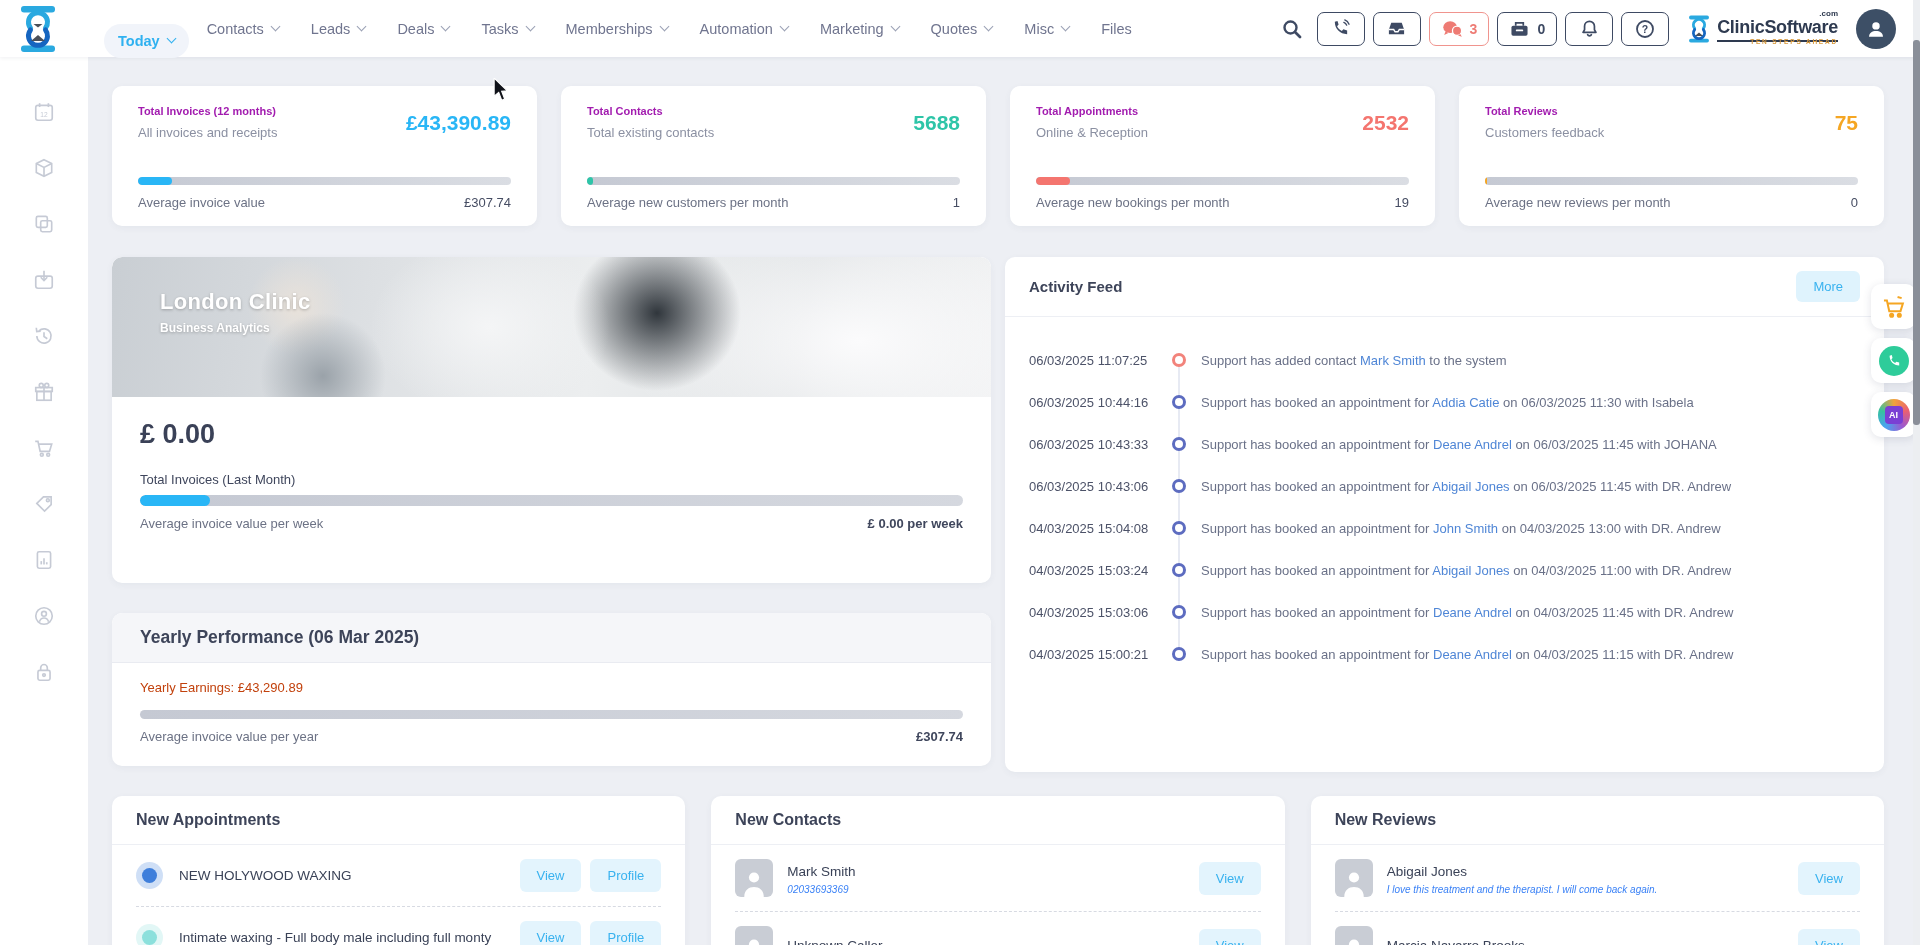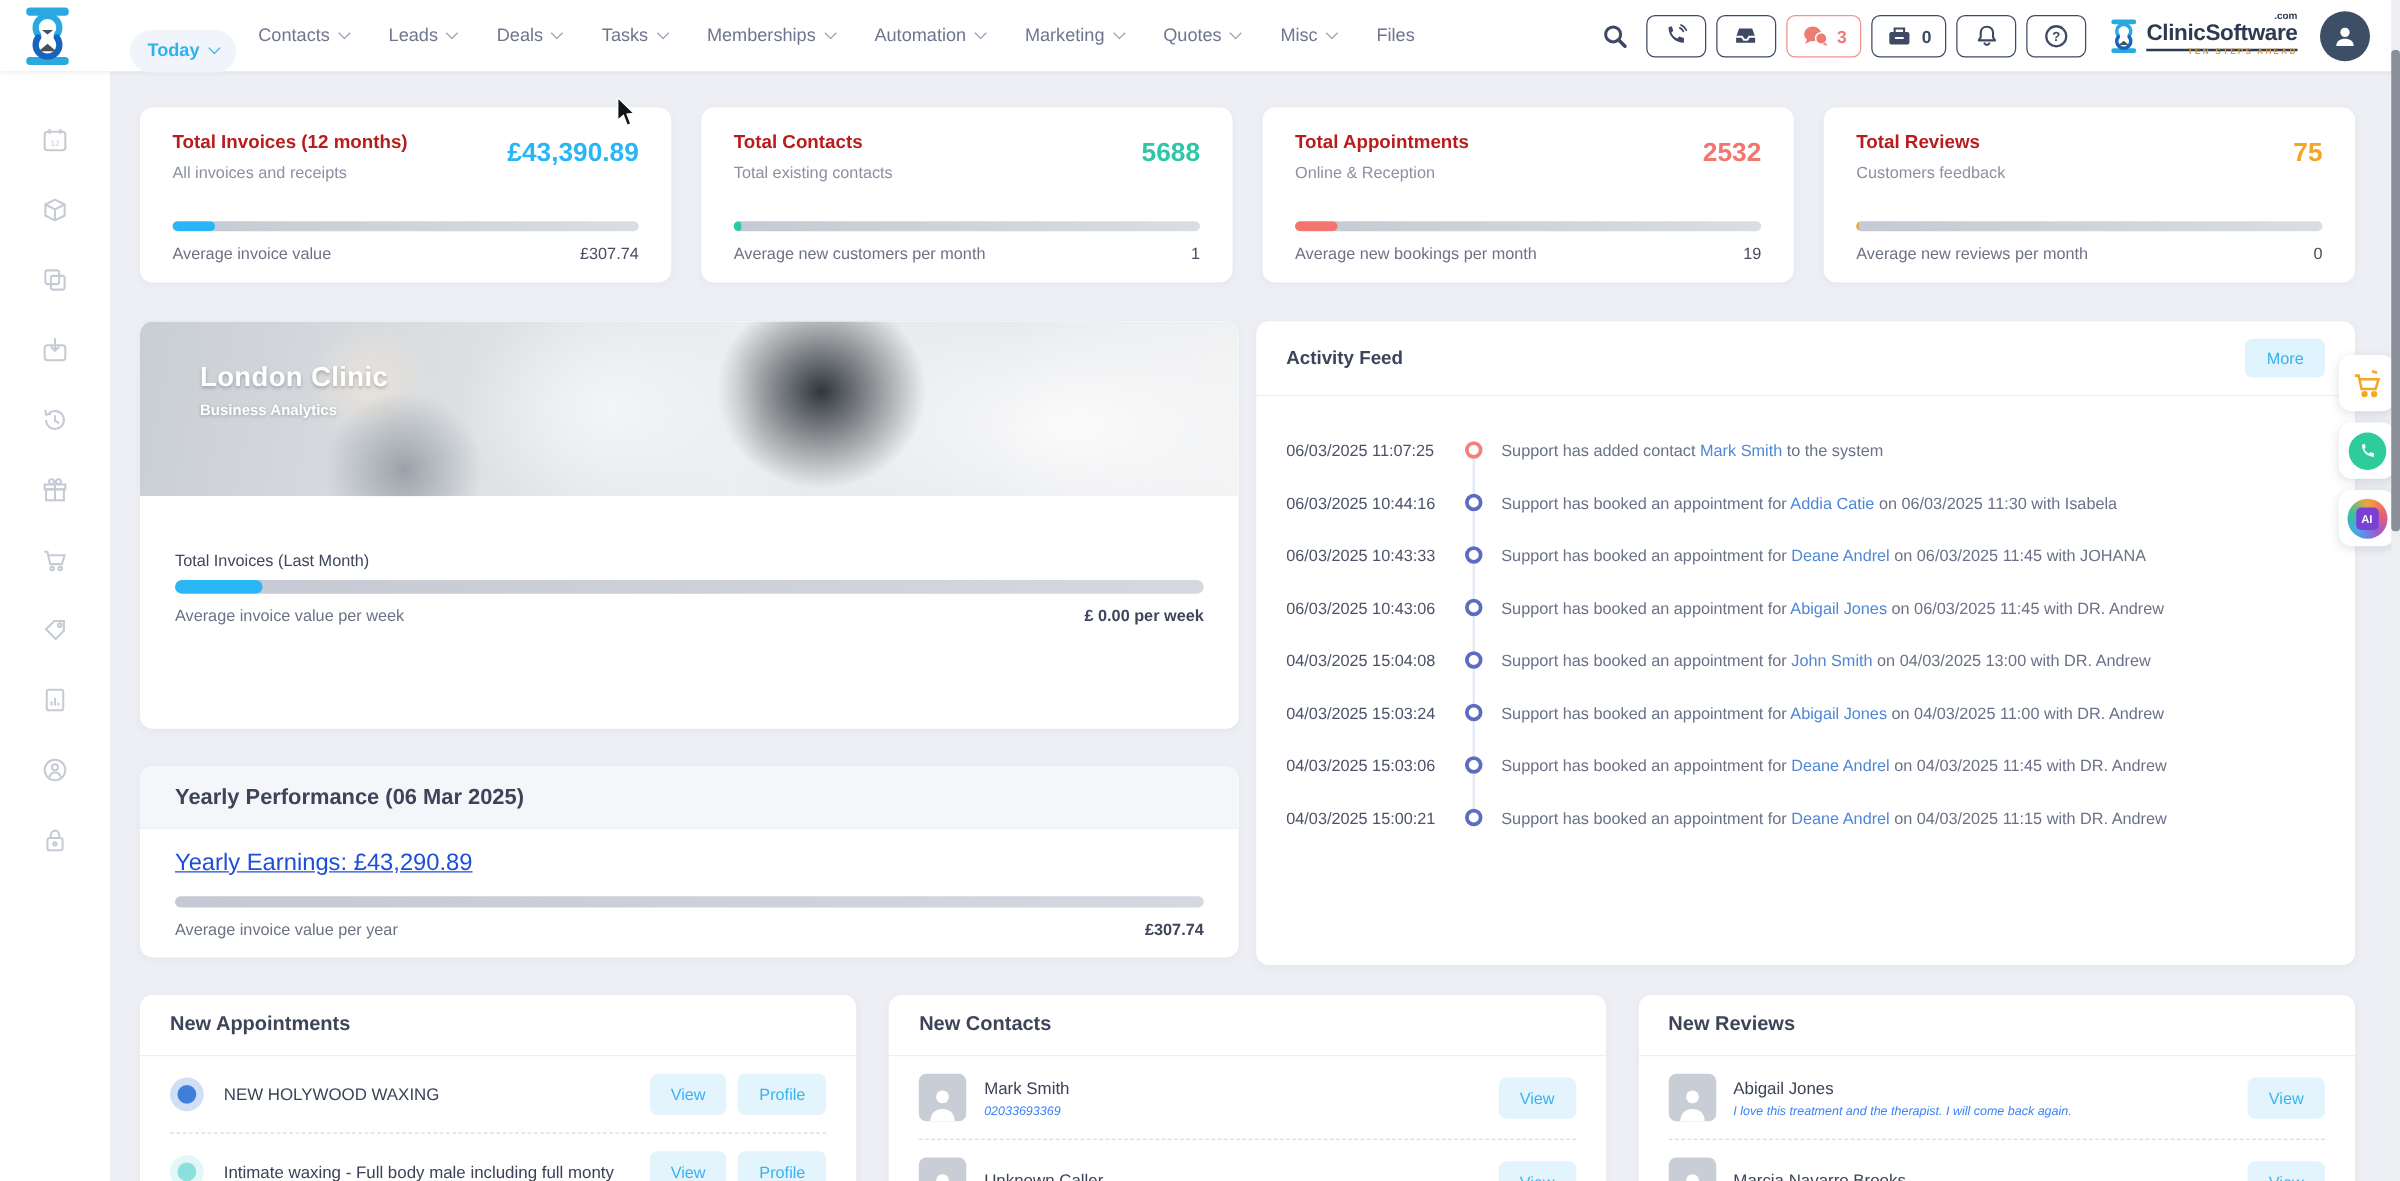--- a/index.html
+++ b/index.html
@@ -41,21 +41,21 @@
     display:flex; flex-direction:column; align-items:center; padding-top:44px; gap:34px; z-index:10; }
   .side-ic { width:22px; height:22px; cursor:pointer; opacity:.95; }
 
   
   .main { position:absolute; left:88px; top:57px; right:0; bottom:0; padding:29px 36px 0 24px; }
   .card { background:#fff; border-radius:10px; box-shadow:0 2px 7px rgba(60,70,100,.05); }
 
   .stats-grid { display:grid; grid-template-columns:repeat(4,1fr); gap:24px; margin-bottom:31px; }
   .stat-card { height:140px; padding:19px 26px 16px; display:flex; flex-direction:column; }
   .stat-top { display:flex; justify-content:space-between; }
-  .stat-title { font-size:15px; font-weight:bold; color:#b91c1c; }
+  .stat-title { font-size:11px; font-weight:bold; color:#a21caf; }
   .stat-sub { font-size:13px; color:#8b90a2; margin-top:8px; }
   .stat-value { font-size:21px; font-weight:bold; margin-top:6px; white-space:nowrap; }
   .progress { height:8px; border-radius:5px; background:linear-gradient(to right,#c5c9d3,#dadde3); overflow:hidden; margin-top:auto; }
   .progress > div { height:100%; border-radius:5px; }
   .stat-foot { display:flex; justify-content:space-between; font-size:13px; margin-top:10px;gap:34px; }
   .stat-foot .lbl { color:#6c7285; }
   .stat-foot .val { color:#464d63; }
 
   .mid-grid { display:grid; grid-template-columns:1fr 1fr; gap:14px; margin-bottom:24px; }
 
@@ -77,21 +77,21 @@
   .clinic-bar { height:11px; border-radius:6px; background:linear-gradient(to right,#c5c9d3,#d5d8df); overflow:hidden; margin-top:8px; }
   .clinic-bar > div { height:100%; border-radius:6px; }
   .clinic-foot { display:flex; justify-content:space-between; font-size:13px; margin-top:10px; }
   .clinic-foot .lbl { color:#6c7285; }
   .clinic-foot .val { color:#3f465c; font-weight:bold; }
 
   .yearly-card { height:153px; margin-top:30px; overflow:hidden; }
   .yearly-head { background:#f5f6f9; padding:14px 28px; border-bottom:1px solid #e9ebf1; border-radius:10px 10px 0 0; }
   .yearly-title { font-size:17.5px; font-weight:bold; color:#3d4459; }
   .yearly-body { padding:17px 28px 0; }
-  .yearly-earnings { font-size:19px; color:#1d4ed8;text-decoration:underline; }
+  .yearly-earnings { font-size:13px; color:#c2410c; }
   .yearly-bar { height:9px; border-radius:5px; background:linear-gradient(to right,#c5c9d3,#d5d8df); margin-top:15px; }
   .yearly-foot { display:flex; justify-content:space-between; font-size:13px; margin-top:10px; }
   .yearly-foot .lbl { color:#6c7285; }
   .yearly-foot .val { color:#3f465c; font-weight:bold; }
 
   .activity-card { height:515px; overflow:hidden; }
   .activity-head { display:flex; align-items:center; justify-content:space-between;
     padding:14px 24px; border-bottom:1px solid #edeff4; }
   .activity-title { font-size:15px; font-weight:bold; color:#3d4459; }
   .more-btn { background:#dff3fd; color:#38b2ef; font-size:13px; padding:8px 17px;
@@ -406,20 +406,21 @@
   <section class="mid-grid">
     <div>
       <div class="card clinic-card">
         <div class="clinic-photo">
           <div class="clinic-overlay">
             <div class="clinic-title">London Clinic</div>
             <div class="clinic-sub">Business Analytics</div>
           </div>
         </div>
         <div class="clinic-body">
+          <div class="clinic-amount">£ 0.00</div>
           <div class="clinic-lbl">Total Invoices (Last Month)</div>
           <div class="clinic-bar">
               <div style="width: 8.5%; background: rgb(41, 182, 246);"></div>
             </div>
           <div class="clinic-foot">
               <span class="lbl">Average invoice value per week</span>
               <span class="val">£ 0.00 per week</span>
             </div>
         </div>
       </div>

